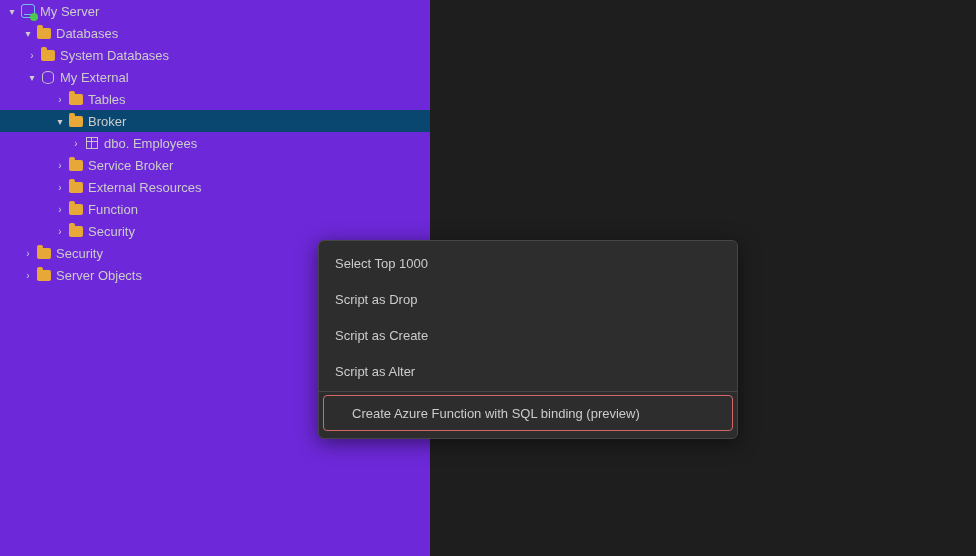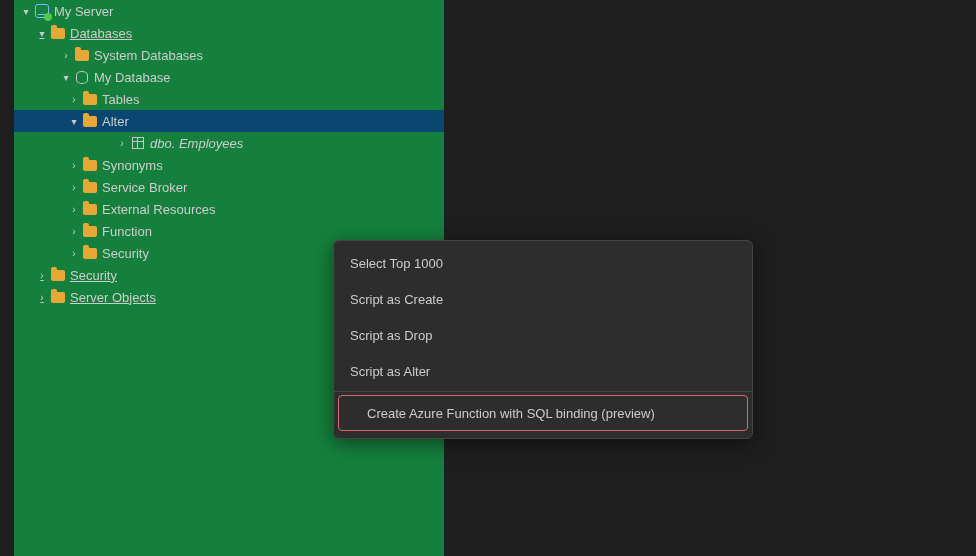--- a/index.html
+++ b/index.html
@@ -11,26 +11,25 @@
       width: 976px;
       height: 556px;
       overflow: hidden;
       position: relative;
     }
 
     
     .tree-panel {
       width: 430px;
       height: 100%;
-      background: #15803d;
+      background: #6d28d9;
       overflow: hidden;
       position: absolute;
       left: 0;
       top: 0;
-      margin-left: 14px;
     }
 
     .tree-item {
       display: flex;
       align-items: center;
       height: 22px;
       padding: 0 4px;
       cursor: pointer;
       white-space: nowrap;
       user-select: none;
@@ -160,39 +159,38 @@
       margin-right: 4px;
     }
 
     .item-label {
       font-size: 13px;
       color: #cccccc;
     }
 
     
     .indent-0 { padding-left: 4px; }
-    .indent-1 { padding-left: 20px; text-decoration: underline; }
-    .indent-2 { padding-left: 44px; align-items: center; }
+    .indent-1 { padding-left: 20px; }
+    .indent-2 { padding-left: 24px; align-items: center; }
     .indent-3 { padding-left: 52px; }
-    .indent-4 { padding-left: 100px; font-style: italic; }
+    .indent-4 { padding-left: 68px; }
 
     
     .context-menu {
       position: absolute;
       top: 240px;
       left: 318px;
       width: 420px;
       background: #2d2d2d;
       border: 1px solid #454545;
       border-radius: 6px;
       box-shadow: 0 4px 20px rgba(0,0,0,0.5);
       z-index: 100;
       padding: 4px 0;
       overflow: hidden;
-      margin-left: 15px;
     }
 
     .context-menu-item {
       display: flex;
       align-items: center;
       height: 36px;
       padding: 0 16px;
       cursor: pointer;
       font-size: 13px;
       color: #cccccc;
@@ -238,54 +236,47 @@
         <div class="folder-icon"></div>
       </div>
     <span class="item-label">System Databases</span>
   </div>
 
   <div class="tree-item indent-2">
     <div class="chevron open"></div>
     <div class="icon">
         <div class="db-icon"></div>
       </div>
-    <span class="item-label">My Database</span>
+    <span class="item-label">My External</span>
   </div>
 
   <div class="tree-item indent-3">
     <div class="chevron closed"></div>
     <div class="icon">
         <div class="folder-icon"></div>
       </div>
     <span class="item-label">Tables</span>
   </div>
 
   <div class="tree-item indent-3 selected">
     <div class="chevron open"></div>
     <div class="icon">
         <div class="folder-icon"></div>
       </div>
-    <span class="item-label">Alter</span>
+    <span class="item-label">Broker</span>
   </div>
 
   <div class="tree-item indent-4">
     <div class="chevron closed"></div>
     <div class="icon">
         <div class="table-icon"></div>
       </div>
     <span class="item-label">dbo. Employees</span>
   </div>
 
-  <div class="tree-item indent-3">
-    <div class="chevron closed"></div>
-    <div class="icon">
-        <div class="folder-icon"></div>
-      </div>
-    <span class="item-label">Synonyms</span>
-  </div>
 
 
   <div class="tree-item indent-3">
     <div class="chevron closed"></div>
     <div class="icon">
         <div class="folder-icon"></div>
       </div>
     <span class="item-label">Service Broker</span>
   </div>
 
@@ -330,24 +321,24 @@
   </div>
 
 </div>
 
 <div class="context-menu">
 
   <div class="context-menu-item">
     <span>Select Top 1000</span>
   </div>
   <div class="context-menu-item">
+    <span>Script as Drop</span>
+  </div>
+  <div class="context-menu-item">
     <span>Script as Create</span>
-  </div>
-  <div class="context-menu-item">
-    <span>Script as Drop</span>
   </div>
   <div class="context-menu-item">
     <span>Script as Alter</span>
   </div>
   <div class="context-menu-divider"></div>
   <div class="context-menu-item highlighted">
     <span>Create Azure Function with SQL binding (preview)</span>
   </div>
 
 </div>

